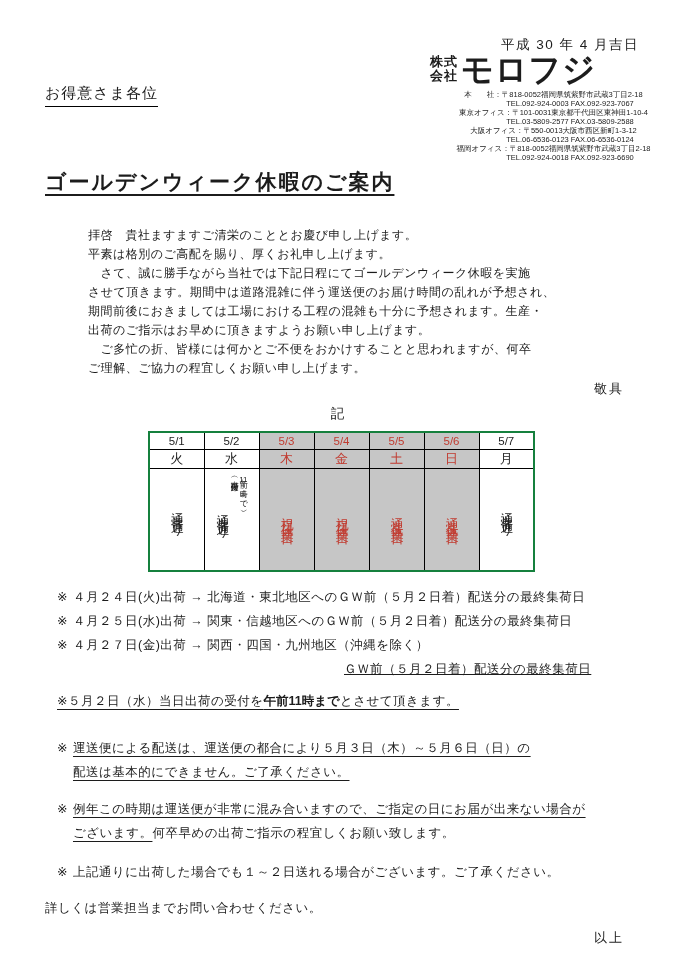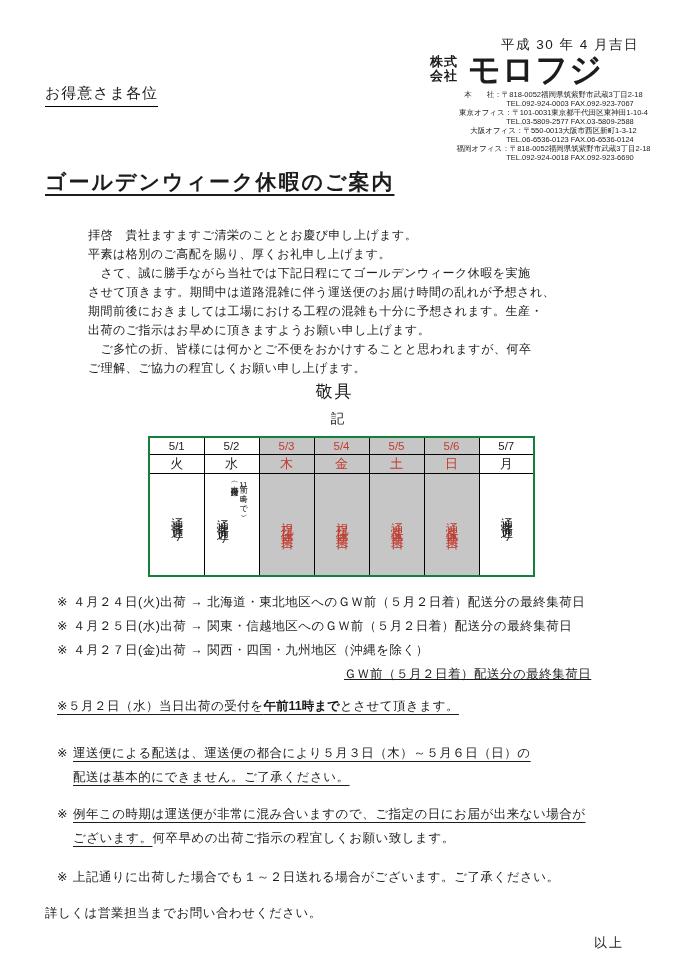--- a/index.html
+++ b/index.html
@@ -15,38 +15,38 @@
   .date-line {
     position:absolute; top:36px; right:38px;
     font-size:13.5px; letter-spacing:1.5px;
   }
   .recipient {
     position:absolute; top:84px; left:45px;
     font-size:15px; letter-spacing:1px;
     border-bottom:1.5px solid #000; padding-bottom:3px;
   }
   .company-block { position:absolute; top:52px; left:430px; width:247px; }
-  .logo { display:flex; align-items:center; gap:10px; }
+  .logo { display:flex; align-items:center; gap:3px; }
   .logo-prefix {
     display:flex; flex-direction:column; font-weight:bold;
     font-size:13px; line-height:14px; letter-spacing:1px;
   }
   .logo-name {
     font-weight:bold; font-size:32px; line-height:34px; letter-spacing:1px;
     transform:scaleY(1.05);
   }
   .offices { margin-top:4px; font-size:7.5px; line-height:9px; color:#222;text-align:center; }
   .office-tel { padding-left:33px; }
   .content { position:absolute; top:168px; left:45px; width:587px; }
   .doc-title {
     text-align:left; font-size:21px; font-weight:600; letter-spacing:2px;
     text-decoration:underline; text-underline-offset:5px; text-decoration-thickness:1.5px;
   }
   .body-text { margin-top:31px; margin-left:43px; font-size:12px; line-height:19px; letter-spacing:0.5px;font-family:Liberation Mono, monospace; }
-  .keigu { text-align:center; margin-top:1px; margin-right:8px; font-size:17px; letter-spacing:2px; }
+  .keigu { text-align:right; margin-top:1px; margin-right:8px; font-size:13px; letter-spacing:2px; }
   .ki { text-align:center; font-size:13.5px; margin-top:7px; letter-spacing:2px; }
   table.calendar {
     border-collapse:collapse; border:2px solid #15803d;
     margin-top:8px; margin-left:103px;
   }
   .calendar td { border:1px solid #000; text-align:center; padding:0; width:55px; }
   .row-date td { font-size:11.5px; height:17px; }
   .row-day td  { font-size:13px;  height:19px; }
   .row-status td { height:101px; vertical-align:middle; }
   td.holiday { background:var(--gray); color:var(--red); }

